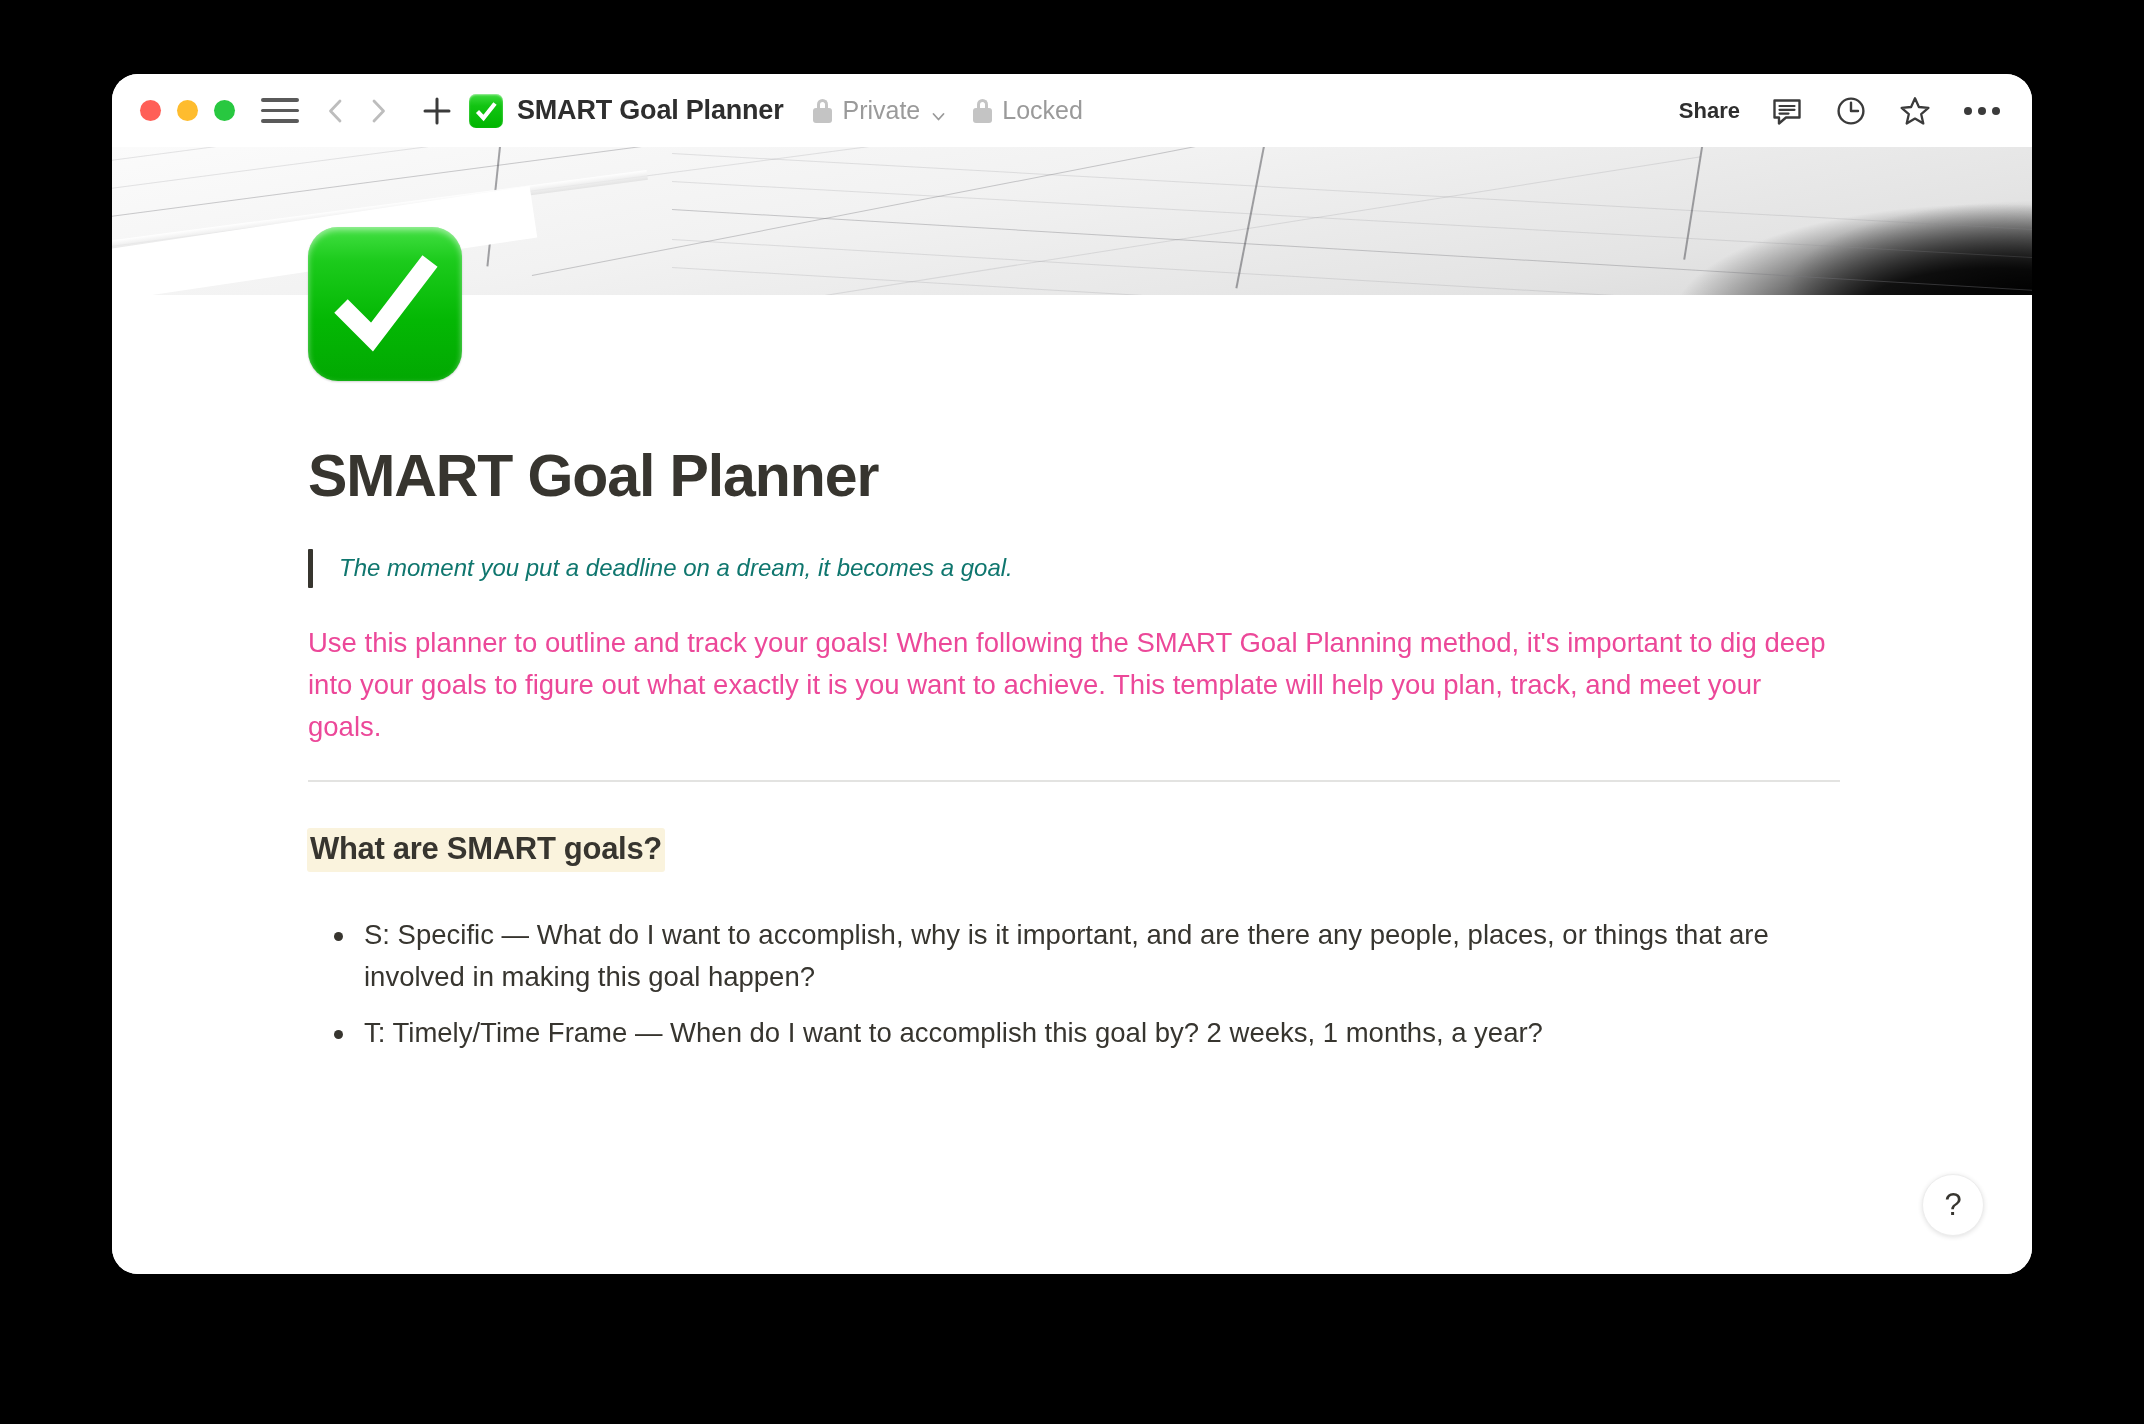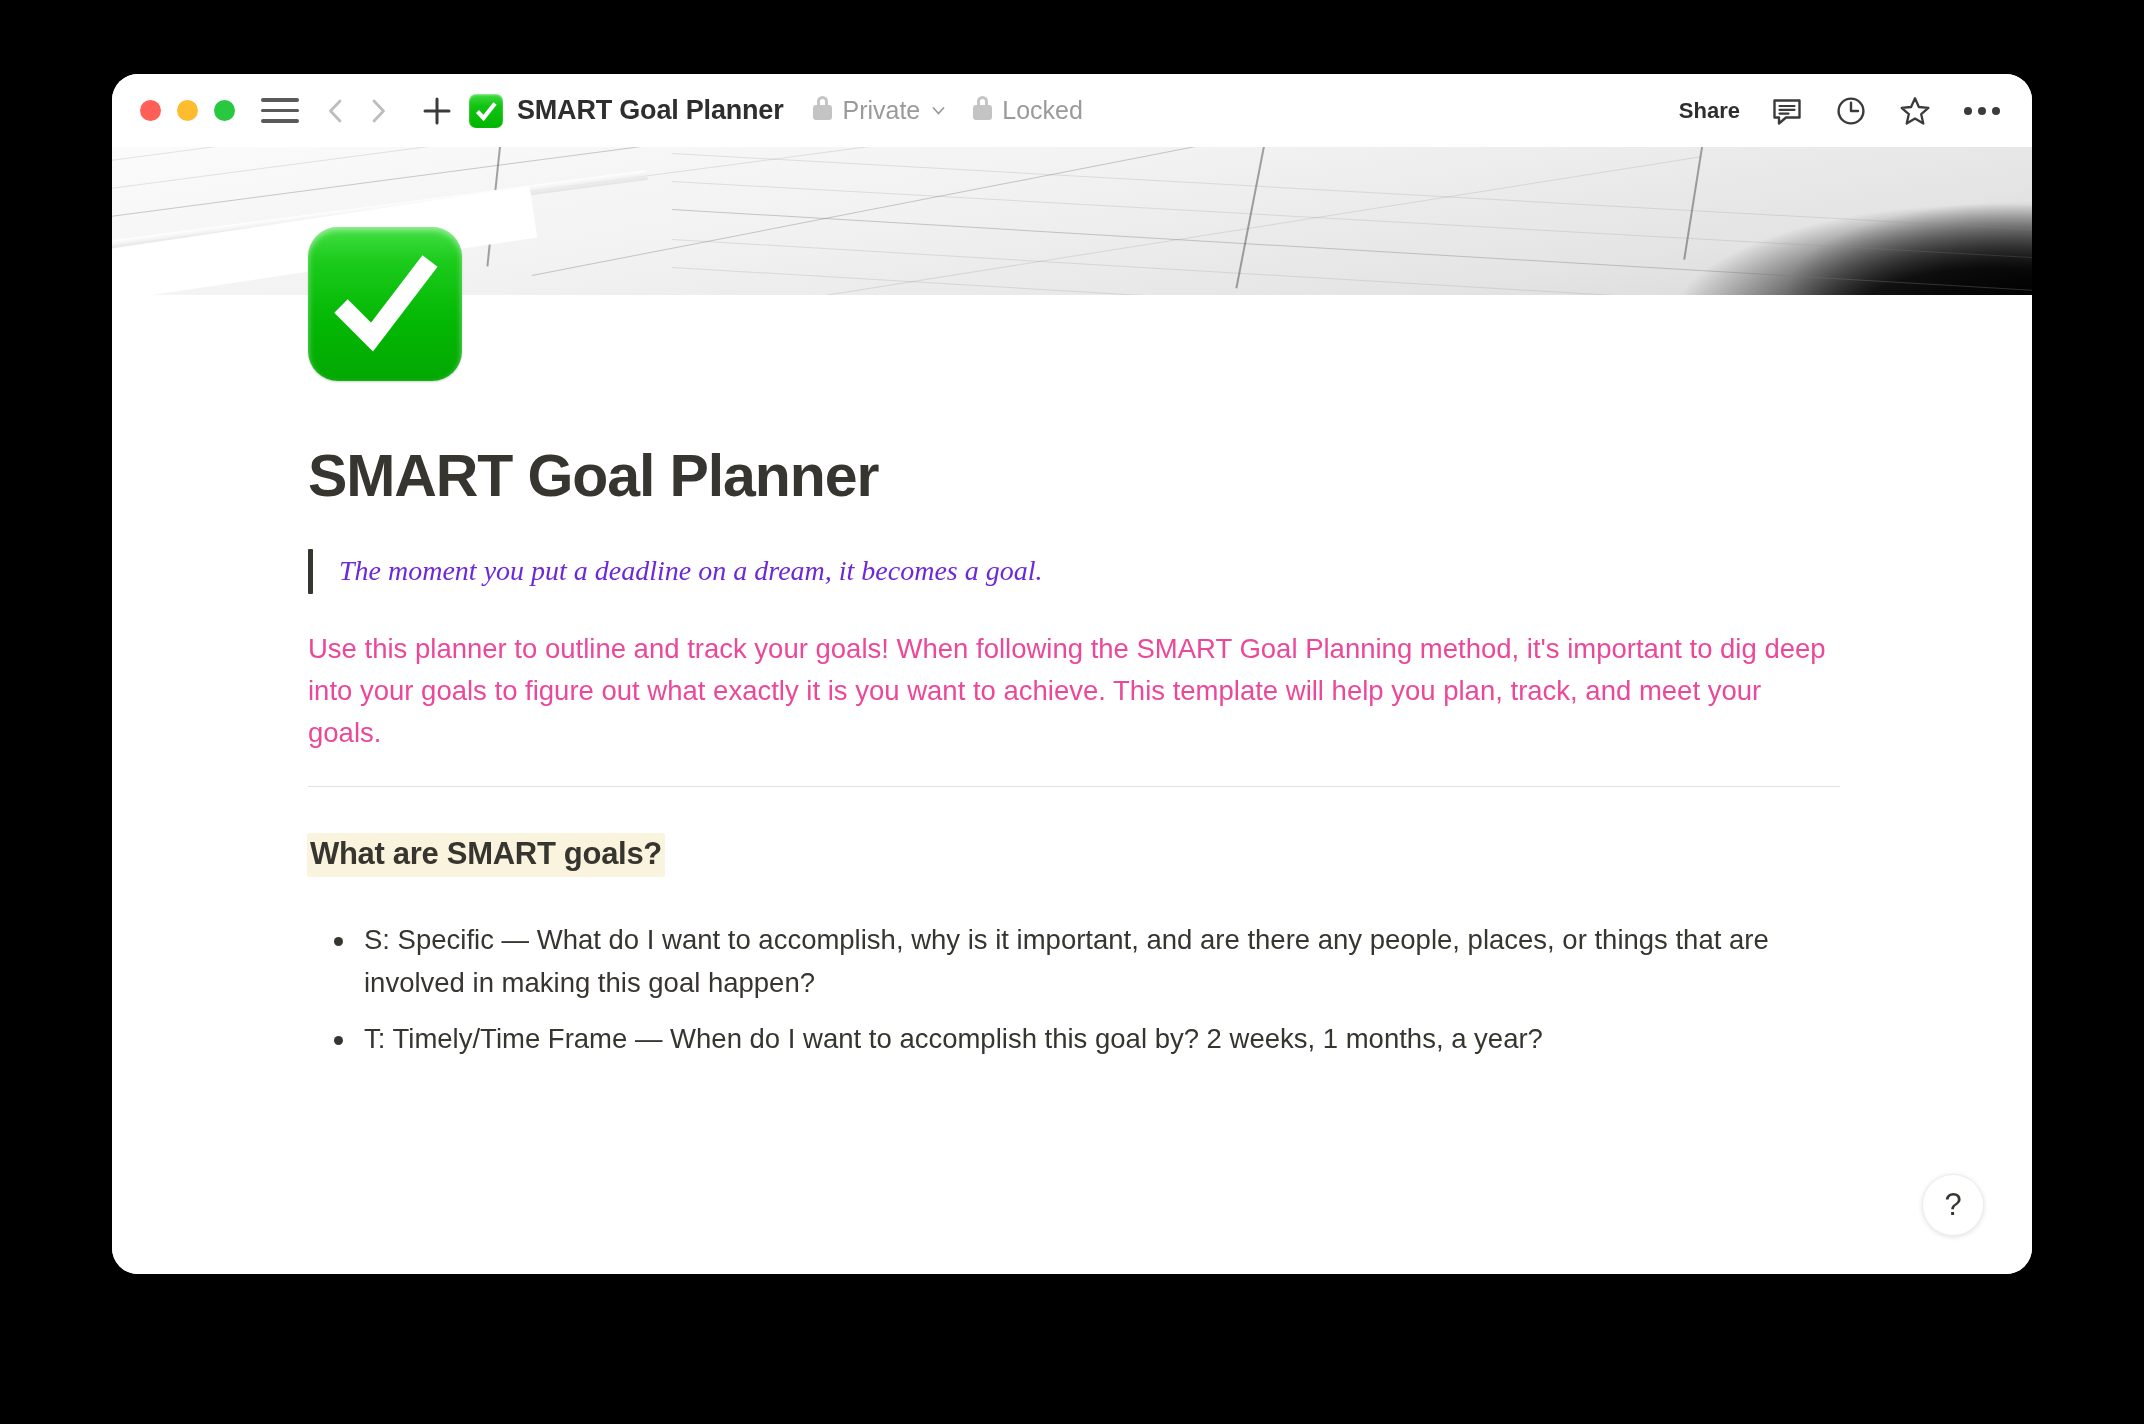--- a/index.html
+++ b/index.html
@@ -111,20 +111,21 @@
     font-size: 27px;
     font-weight: 600;
     color: #2e2e2e;
     letter-spacing: -0.2px;
     white-space: nowrap;
     margin-right: 30px;
   }
 
   .tb-chip {
     display: flex;
+    align-items: center;
     gap: 10px;
     color: #9a9a9a;
     font-size: 25px;
     white-space: nowrap;
     margin-right: 26px;
   }
   .lock {
     width: 19px;
     height: 24px;
     position: relative;
@@ -269,26 +270,25 @@
     margin-bottom: 34px;
   }
   .quote .bar {
     width: 5px;
     background: #37352F;
     flex: none;
     margin-right: 26px;
     border-radius: 1px;
   }
   .quote .qtext {
-    font-size: 28px;
+    font-size: 24px;
     line-height: 1.45;
     font-style: italic;
-    color: #6d28d9;
+    color: #0f766e;
     padding: 2px 0;
-    font-family: Liberation Serif, serif;
   }
 
   .para {
     font-size: 27.5px;
     line-height: 1.53;
     color: #ec4899;
     margin-bottom: 32px;
     max-width: 1530px;
   }
 

